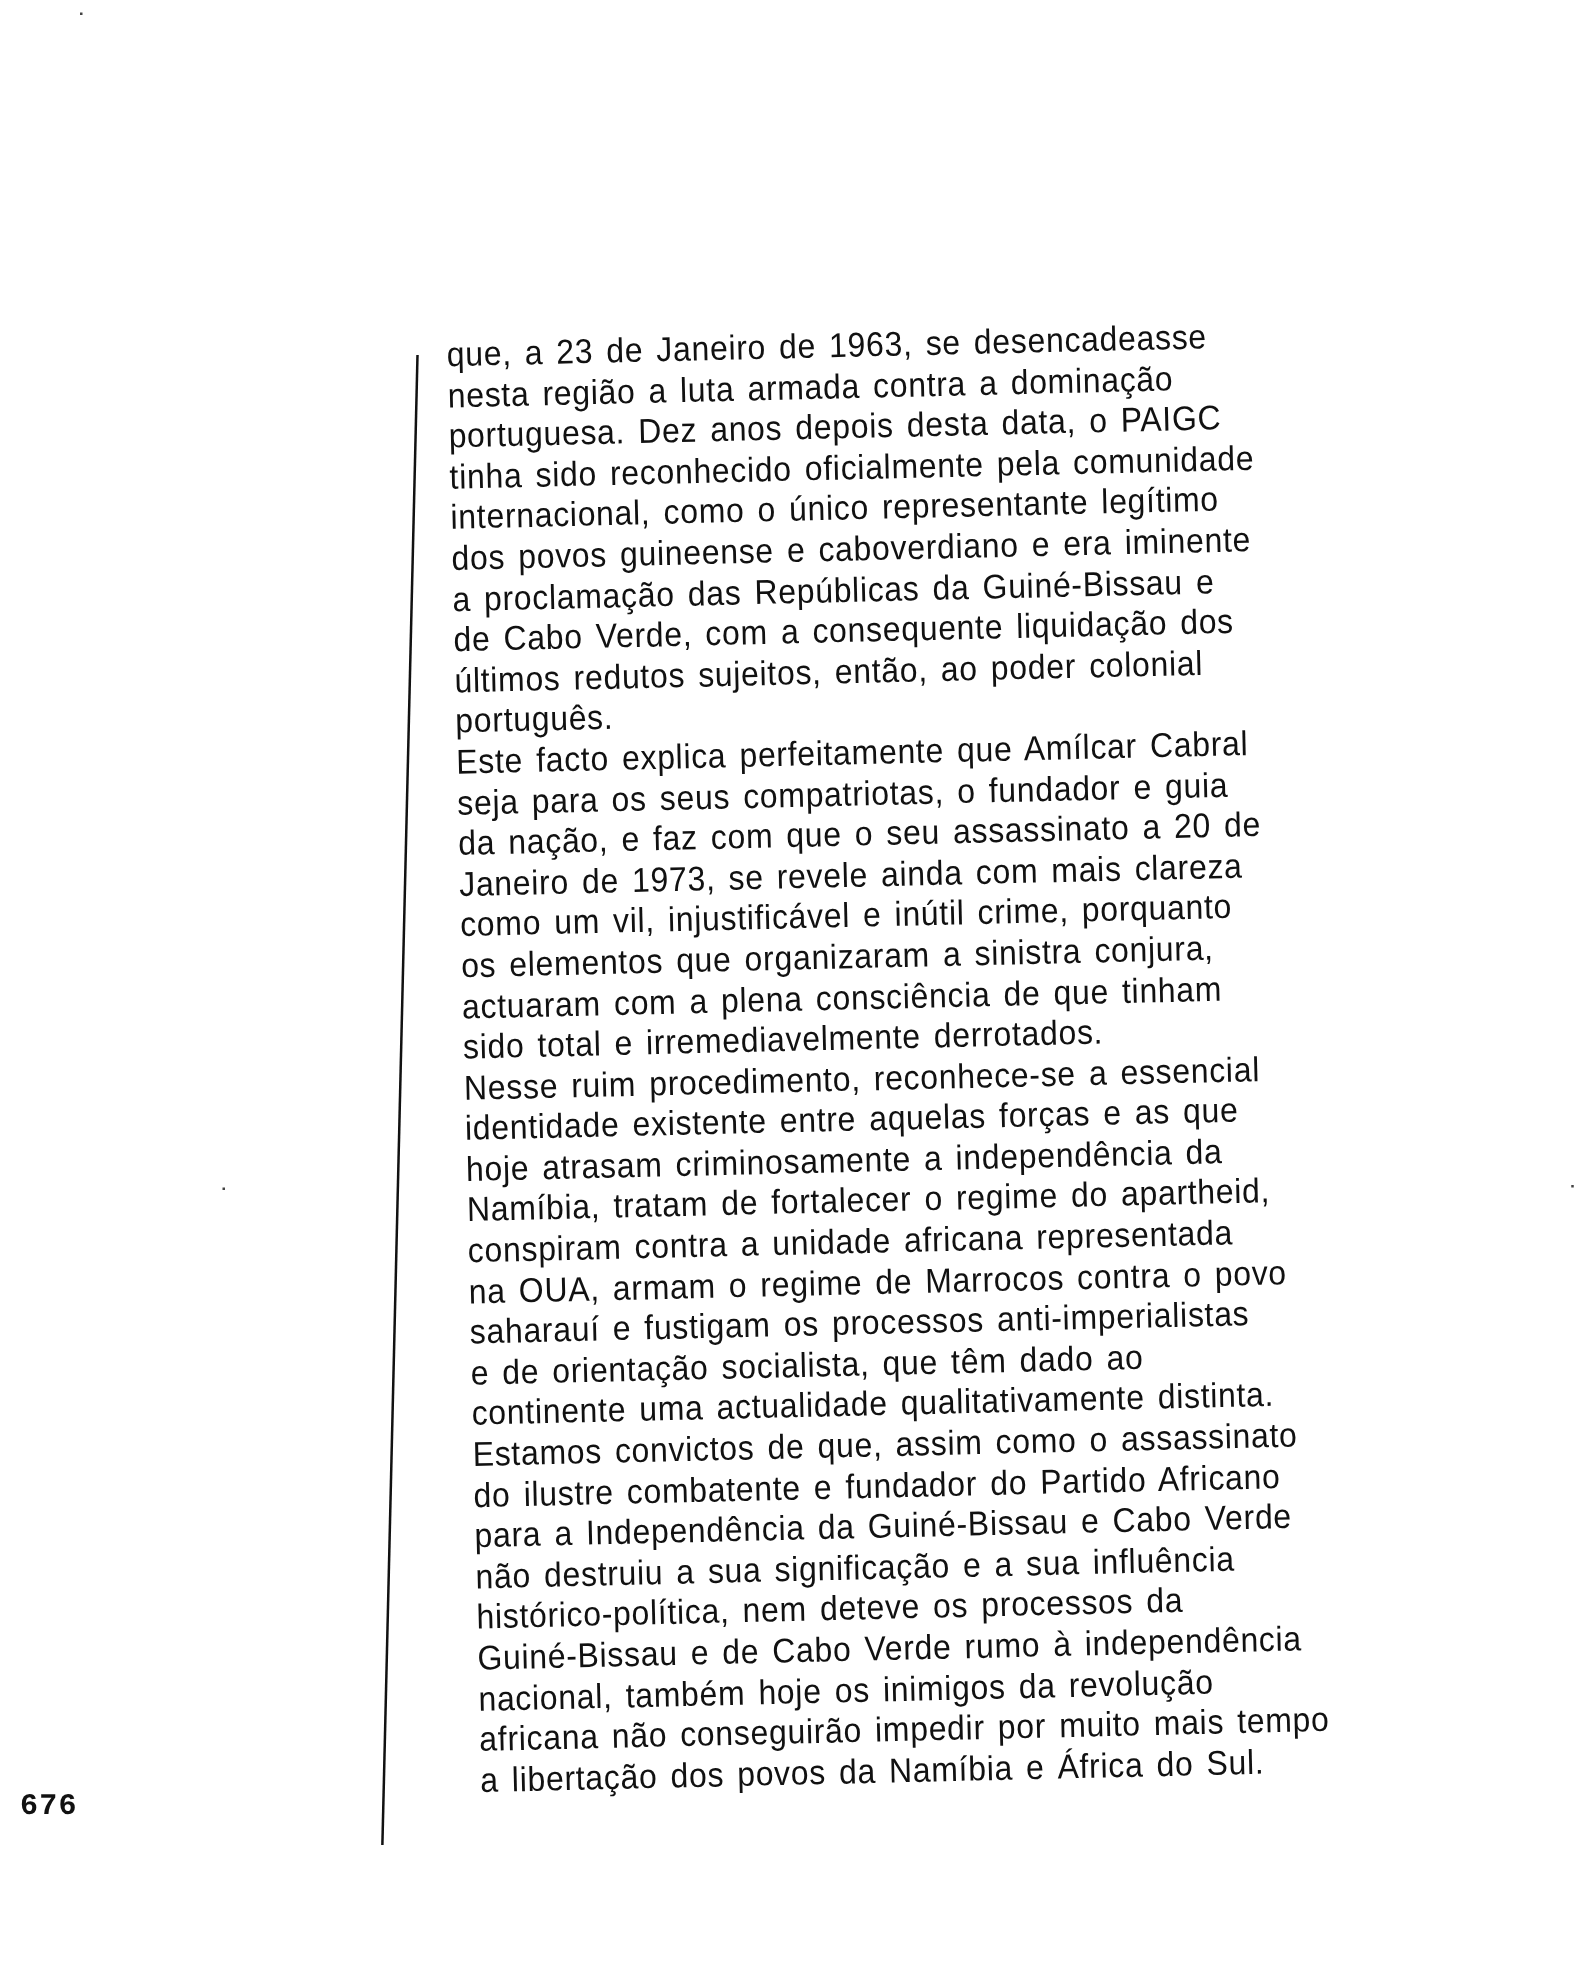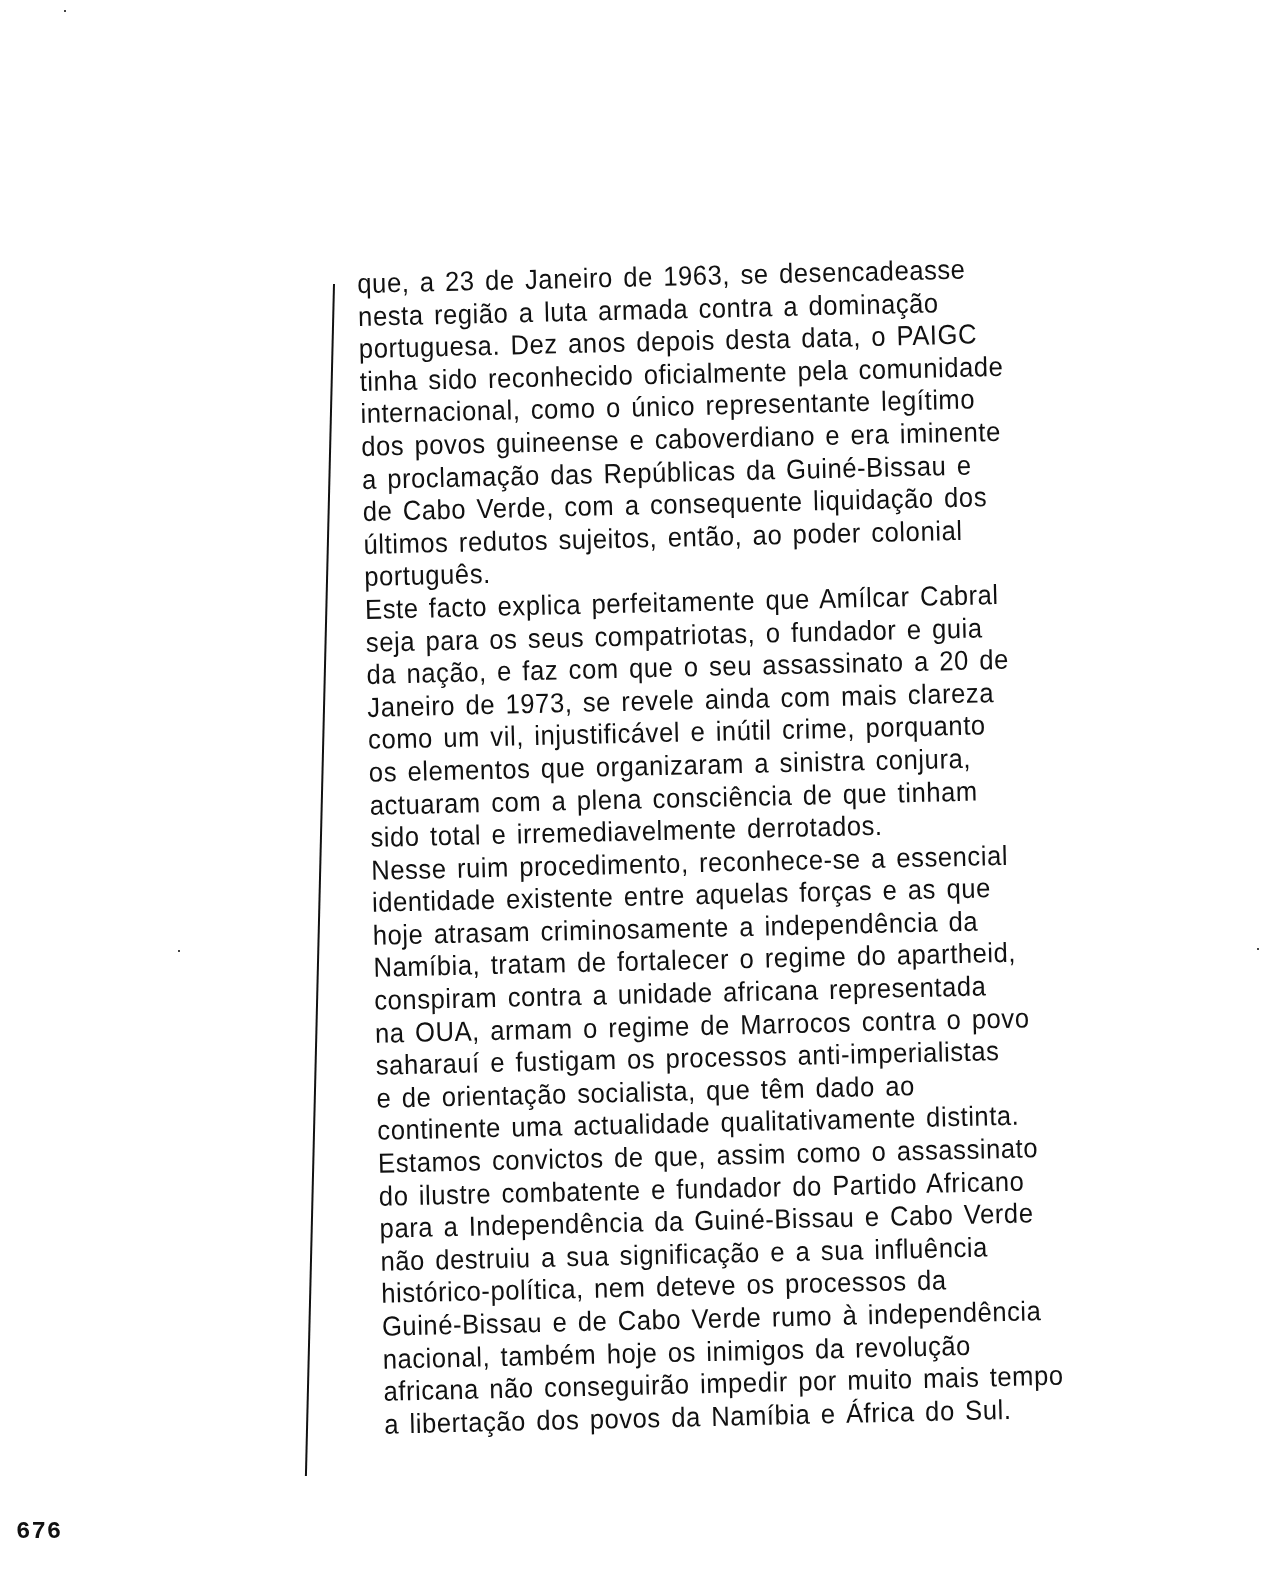--- a/index.html
+++ b/index.html
@@ -52,21 +52,21 @@
       height: 32.6px;
       white-space: nowrap;
       letter-spacing: 0.6px;
       word-spacing: 3px;
       transform: scaleX(0.93);
       transform-origin: left center;
     }
     .page-number {
       position: absolute;
       left: 16px;
-      top: 1518px;
+      top: 1432px;
       font-family: "Liberation Mono", "DejaVu Sans Mono", monospace;
       font-weight: bold;
       font-size: 24px;
       letter-spacing: 1px;
       color: #111;
     }
   </style>
 </head>
 <body>
 

